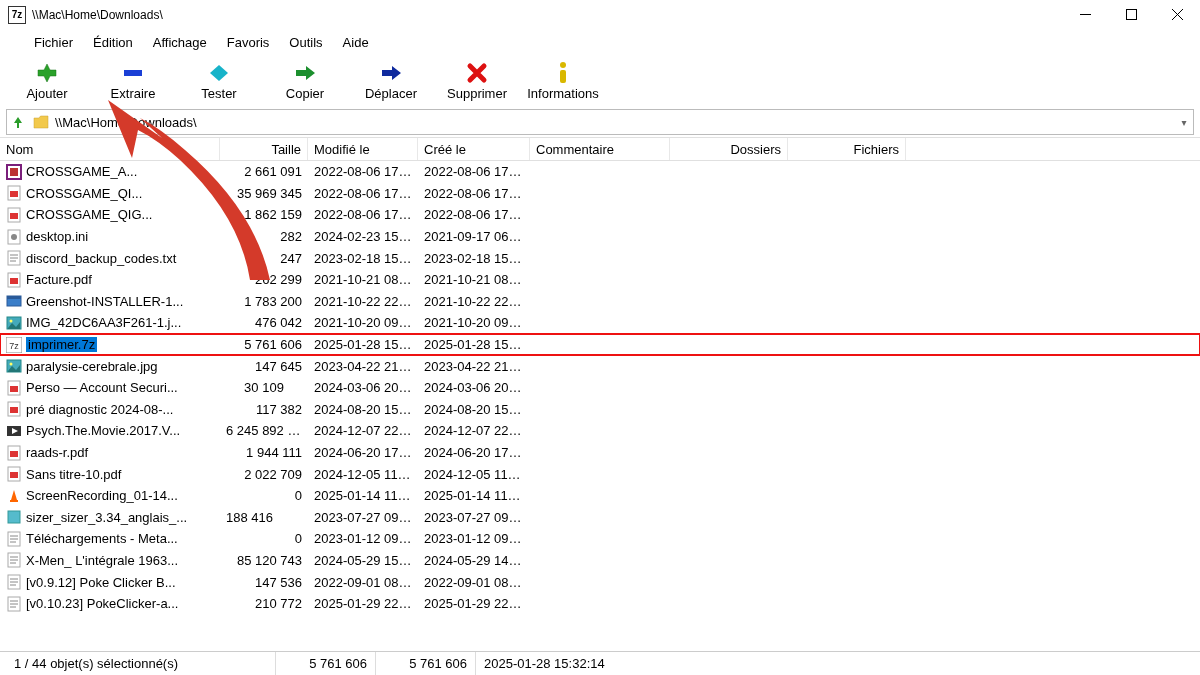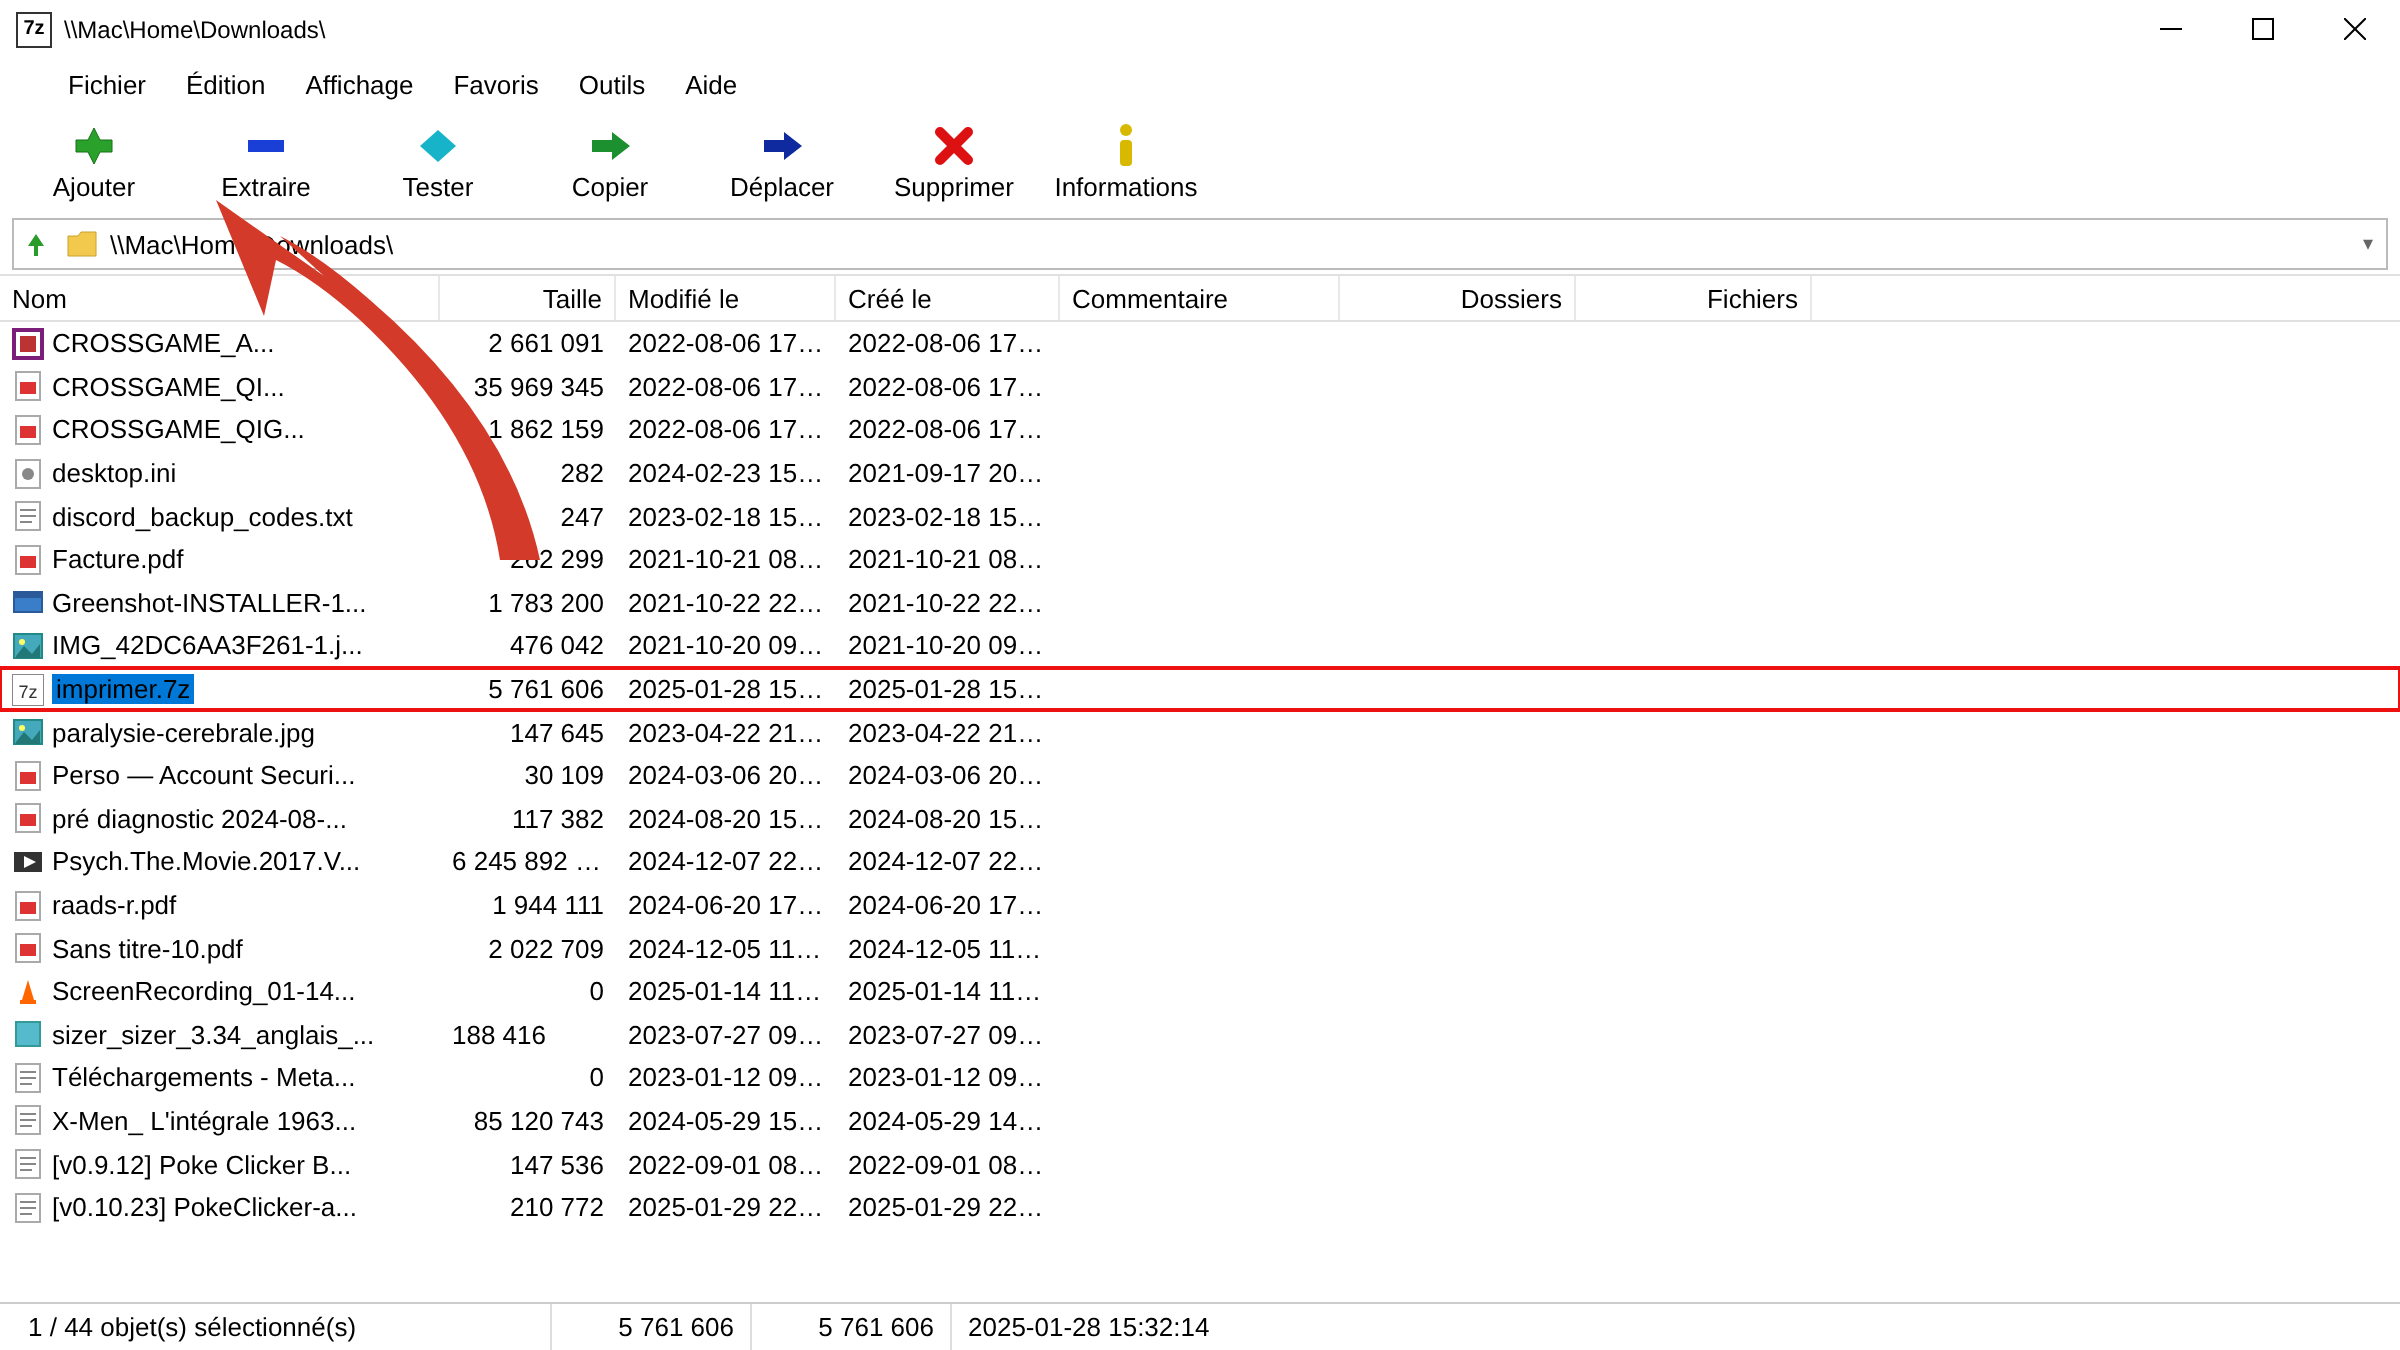--- a/index.html
+++ b/index.html
@@ -230,21 +230,21 @@
         <span class="fileicon">
           <svg width="16" height="16">
             <rect x="2" y="1" width="12" height="14" fill="#fff" stroke="#aaa"></rect>
             <circle cx="8" cy="8" r="3" fill="#888"></circle>
           </svg>
         </span>
         <span>desktop.ini</span>
       </div>
       <div class="cell c-size" style="text-align:right">282</div>
       <div class="cell c-mod">2024-02-23 15:08</div>
-      <div class="cell c-crt">2021-09-17 20:03</div>
+      <div class="cell c-crt">2021-09-17 06:03</div>
       <div class="cell c-cmt"></div>
       <div class="cell c-fld"></div>
       <div class="cell c-fil"></div>
     </div>
     <div class="row">
       <div class="cell c-name">
         <span class="fileicon">
           <svg width="16" height="16">
             <rect x="2" y="1" width="12" height="14" fill="#fff" stroke="#aaa"></rect>
             <line x1="4" y1="5" x2="12" y2="5" stroke="#888"></line>
@@ -351,21 +351,21 @@
     <div class="row">
       <div class="cell c-name">
         <span class="fileicon">
           <svg width="16" height="16">
             <rect x="2" y="1" width="12" height="14" fill="#fff" stroke="#aaa"></rect>
             <rect x="4" y="6" width="8" height="6" fill="#d33"></rect>
           </svg>
         </span>
         <span>Perso — Account Securi...</span>
       </div>
-      <div class="cell c-size" style="text-align:right">30 109</div>
+      <div class="cell c-size" style="text-align:center">30 109</div>
       <div class="cell c-mod">2024-03-06 20:14</div>
       <div class="cell c-crt">2024-03-06 20:14</div>
       <div class="cell c-cmt"></div>
       <div class="cell c-fld"></div>
       <div class="cell c-fil"></div>
     </div>
     <div class="row">
       <div class="cell c-name">
         <span class="fileicon">
           <svg width="16" height="16">

